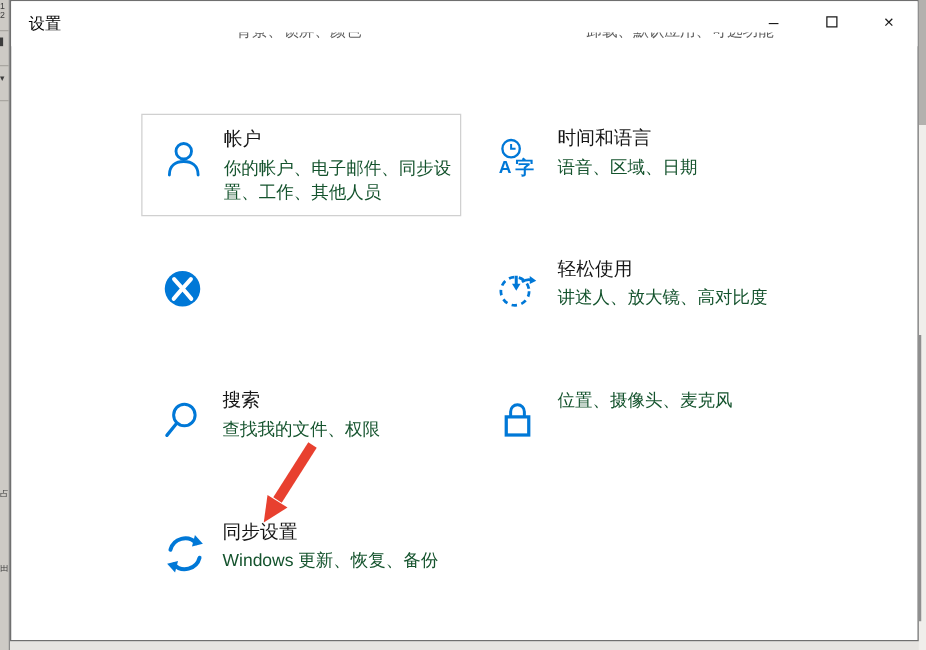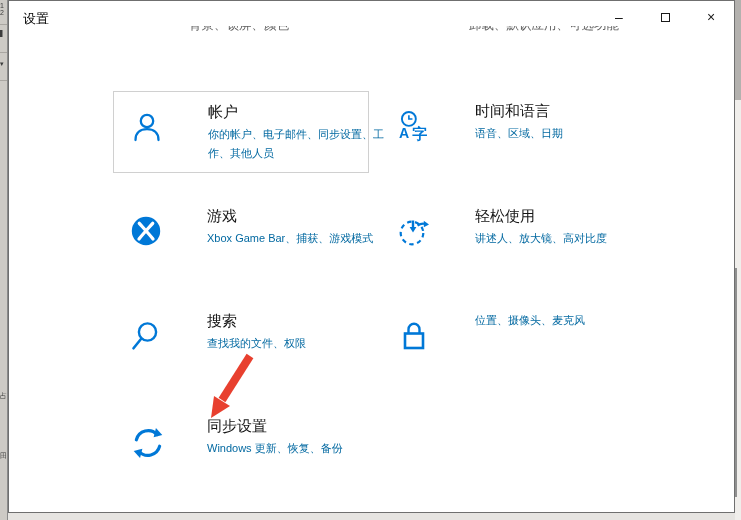--- a/index.html
+++ b/index.html
@@ -32,23 +32,23 @@
   .ctrl .maxbox { width:9px; height:9px; border:1px solid #1a1a1a; display:block; }
 
   
   .cutfrag { position:absolute; top:25px; height:9px; overflow:hidden; }
   .cutfrag span { display:block; margin-top:-9px; font-size:12.5px; color:#5e5e5e; white-space:nowrap; }
 
   
   .item { position:absolute; width:256px; height:82px; cursor:pointer; }
   .item.hovered { border:1px solid #d0d0d0; }
   .item .icon { position:absolute; left:17px; top:19px; width:34px; height:34px; }
-  .item .txt { position:absolute; left:65px; top:10px; width:192px;margin-left:29px; }
+  .item .txt { position:absolute; left:65px; top:10px; width:192px; }
   .item .t { font-size:15px; color:#151515; line-height:20px; margin-bottom:3px; }
-  .item .s { font-size:11px; color:#0369a1; line-height:19px; }
+  .item .s { font-size:14px; color:#14532d; line-height:19px; }
 
   .arrow-overlay { position:absolute; left:0; top:0; width:727px; height:513px; pointer-events:none; }
 </style>
 </head>
 <body>
 
 <div class="screen">
 
   <div class="left-strip">
     <div class="frag" style="top:2px;">1<br>2</div>
@@ -111,24 +111,20 @@
       <div class="t">时间和语言</div>
       <div class="s">语音、区域、日期</div>
     </div>
   </div>
         <div class="item" style="left: 104px; top: 195px;">
     <span class="icon"><svg viewBox="0 0 32 32" width="32" height="32">
     <circle cx="16" cy="16" r="14.2" fill="#0078d7"></circle>
     <path d="M9.3 8.3 C13 12.5 19.5 19.5 23 24" stroke="#fff" stroke-width="3.3" fill="none" stroke-linecap="round"></path>
     <path d="M22.7 8.3 C19 12.5 12.5 19.5 9 24" stroke="#fff" stroke-width="3.3" fill="none" stroke-linecap="round"></path>
             </svg></span>
-    <div class="txt">
-      <div class="t">游戏</div>
-      <div class="s">Xbox Game Bar、捕获、游戏模式</div>
-    </div>
   </div>
         <div class="item" style="left: 372px; top: 195px; font-family: Liberation Serif, serif;">
     <span class="icon"><svg viewBox="0 0 32 32" width="32" height="32">
     <circle cx="14" cy="18" r="11.3" fill="none" stroke="#0078d7" stroke-width="2.2" stroke-dasharray="4.4 3.6"></circle>
     <path d="M15 5.5 L15 13" stroke="#0078d7" stroke-width="2.4" fill="none"></path>
     <polygon points="11.6,12 18.4,12 15,17.5" fill="#0078d7"></polygon>
     <path d="M19.5 10.5 C22.5 8.5 25 8.3 27.5 9" stroke="#0078d7" stroke-width="2.2" fill="none"></path>
     <polygon points="25.8,5.8 31,9.5 25.8,12.2" fill="#0078d7"></polygon>
             </svg></span>
     <div class="txt">

